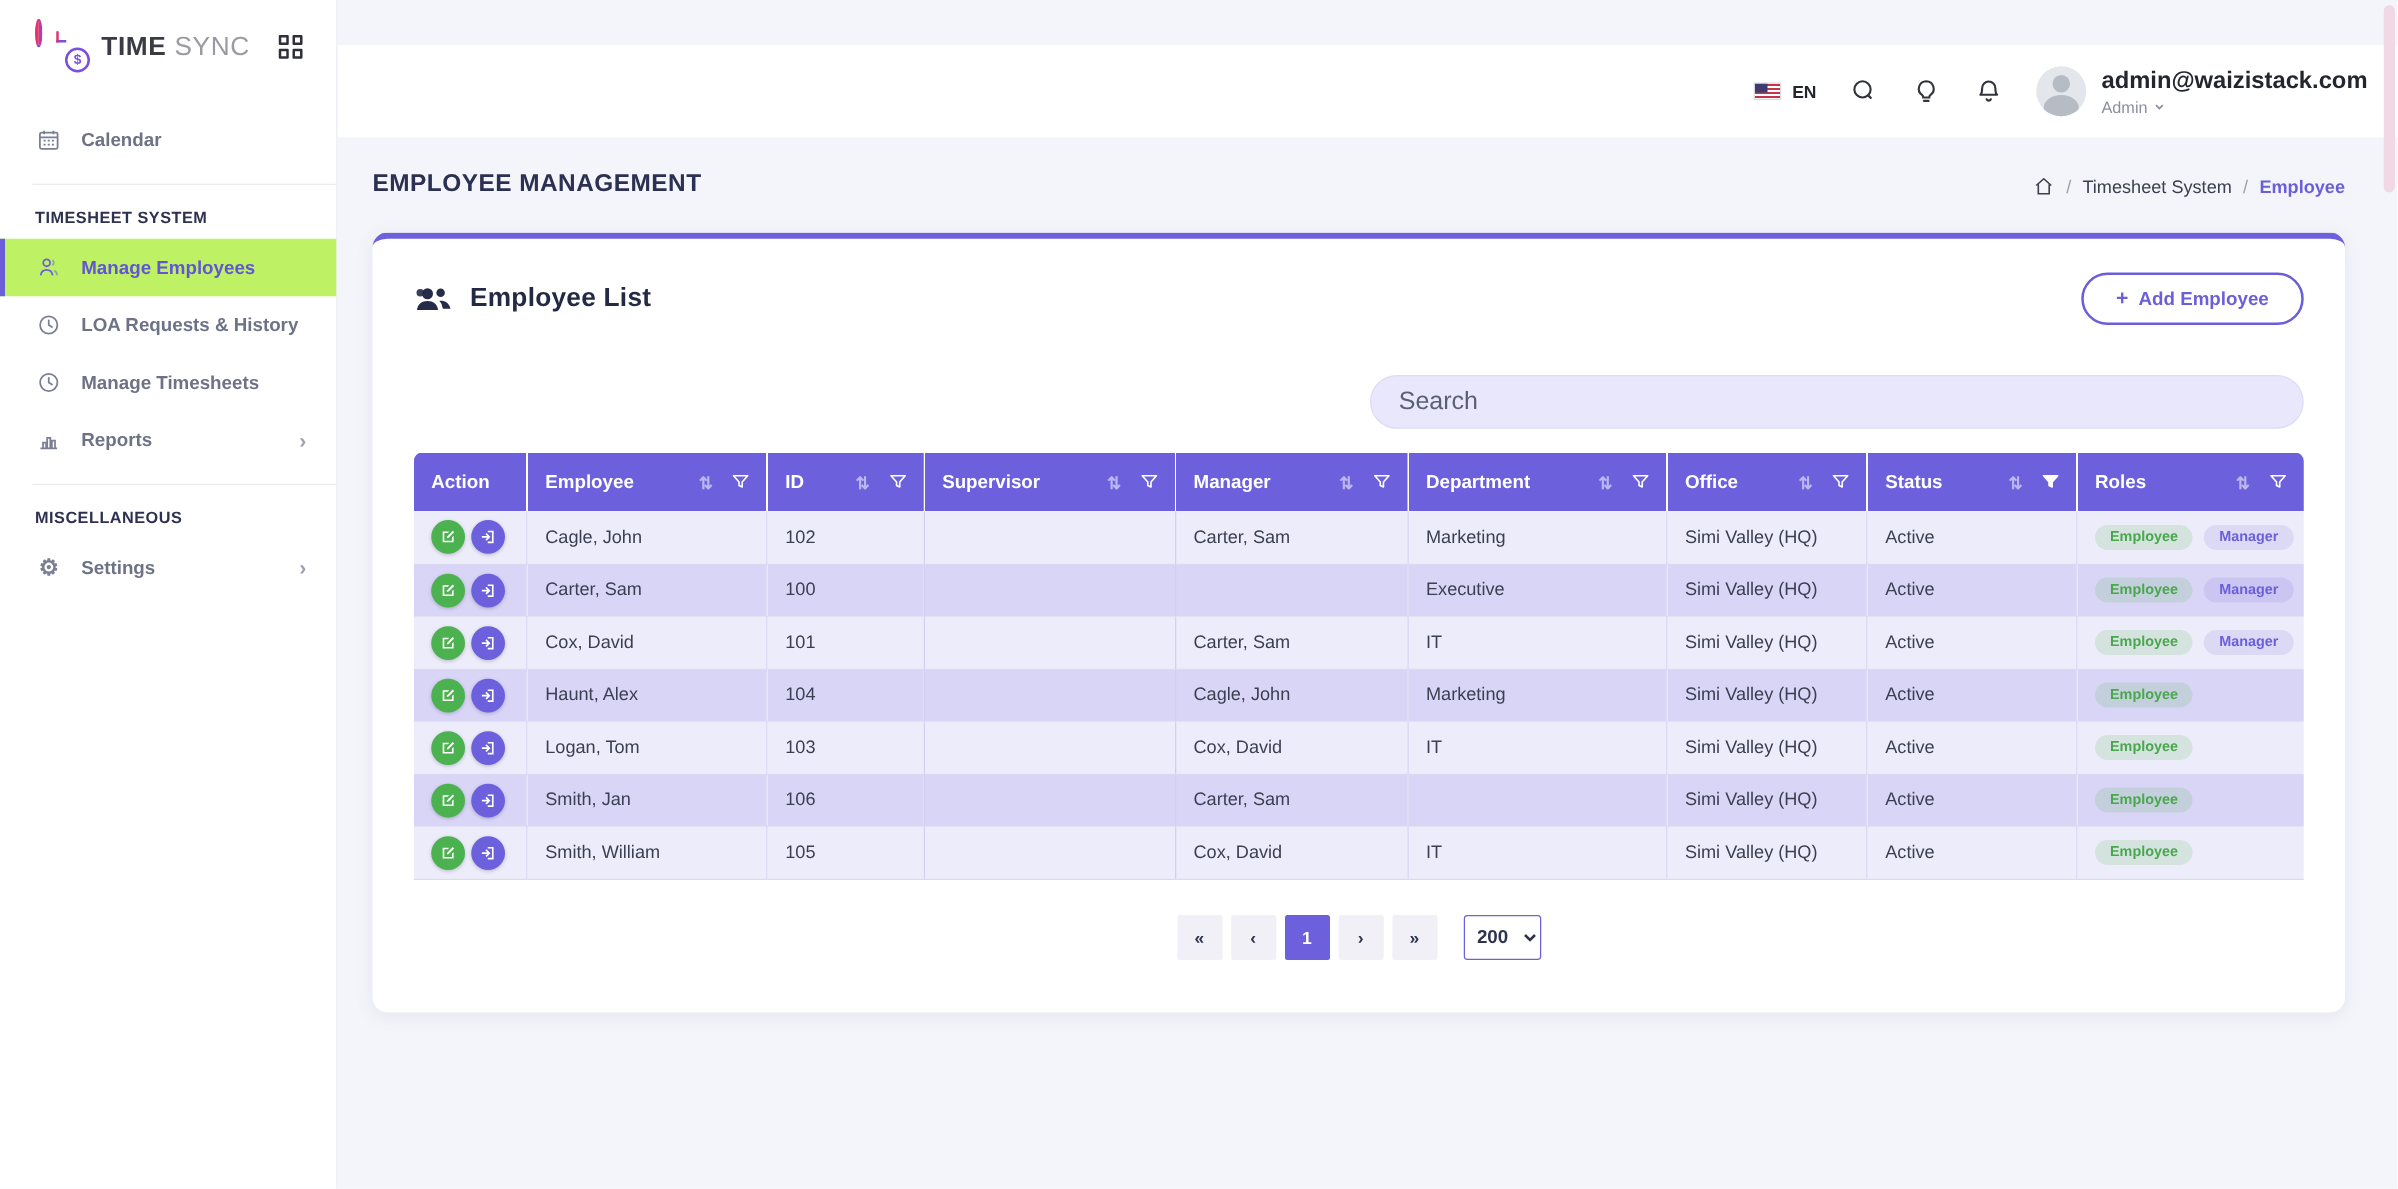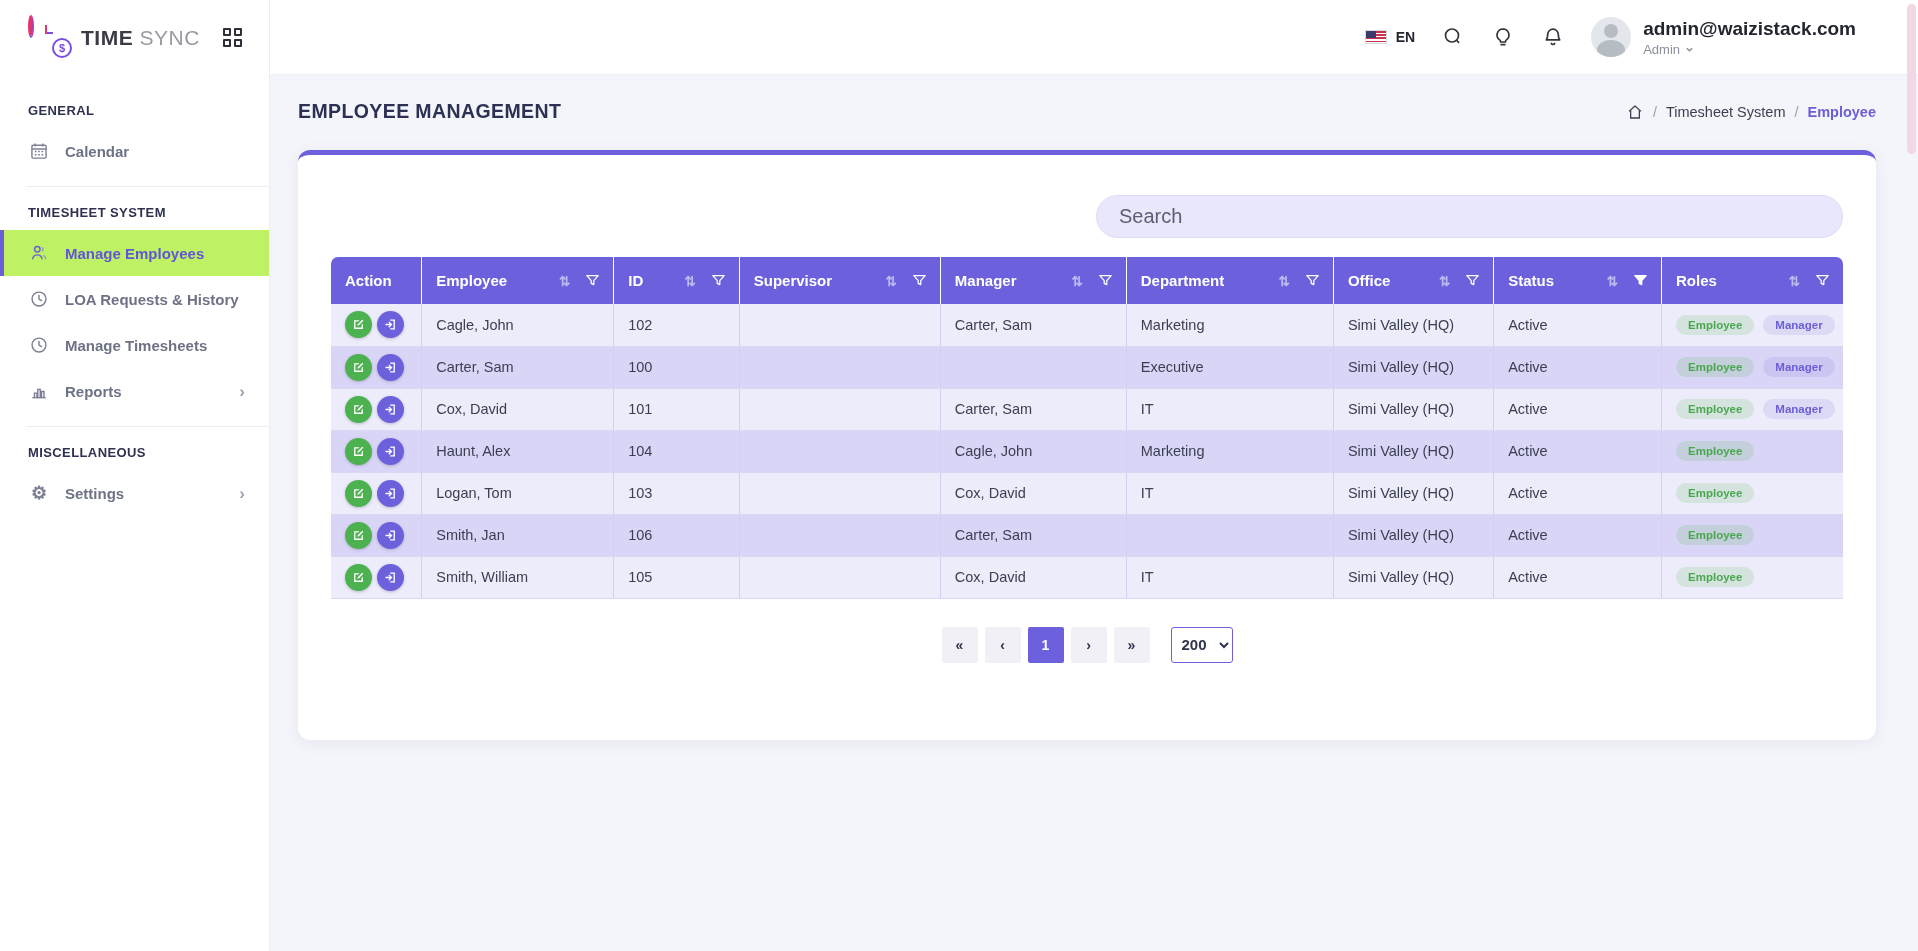--- a/index.html
+++ b/index.html
@@ -30,42 +30,42 @@
   .nav-item { display:flex; align-items:center; gap:15px; height:46px; padding:0 24px 0 28px; color:#6e7286; font-weight:600; font-size:15px; cursor:pointer; position:relative; }
   .nav-item .nicon { width:22px; height:22px; display:flex; align-items:center; justify-content:center; color:#7b7f93; flex:none; }
   .nav-item .nicon svg { width:20px; height:20px; }
   .nav-item.active { background:#bef264; color:#6256d4; border-left:4px solid #6a5fd9; padding-left:24px; }
   .nav-item.active .nicon { color:#6a5fd9; }
   .nav-item .chev { margin-left:auto; color:#9ea2b3; font-size:17px; line-height:1; }
   .nav-divider { height:1px; background:#ebebf2; margin:12px 0 4px 26px; }
   .uicon { font-size:18px; line-height:1; }
 
   
-  .topbar { height:75px; background:#fff; display:flex; align-items:center; justify-content:flex-end; gap:26px; padding-right:62px; border-bottom:1px solid #f0f1f6; }
+  .topbar { height:75px; background:#fff; display:flex; align-items:center; justify-content:flex-end; gap:26px; padding-right:24px; border-bottom:1px solid #f0f1f6;margin-top:36px; }
   .lang { display:flex; align-items:center; gap:9px; cursor:pointer; }
   .flag { width:22px; height:14px; background:repeating-linear-gradient(#c5344a 0 1.6px,#fff 1.6px 3.2px); position:relative; border:1px solid #d8dae0; }
   .flag:after { content:""; position:absolute; left:0; top:0; width:10px; height:7px; background:#3c3b6e; }
   .lang-label { font-weight:800; font-size:14px; color:#23262f; }
   .hicon { width:24px; height:24px; cursor:pointer; }
   .hicon svg { width:24px; height:24px; }
   .userbox { display:flex; align-items:center; gap:12px; cursor:pointer; }
   .avatar { width:40px; height:40px; border-radius:50%; background:#e3e6ea; position:relative; overflow:hidden; }
   .avatar:before { content:""; position:absolute; left:13px; top:7px; width:14px; height:14px; border-radius:50%; background:#b6bcc4; }
   .avatar:after { content:""; position:absolute; left:6px; top:23px; width:28px; height:20px; border-radius:50%; background:#b6bcc4; }
   .user-email { font-weight:800; font-size:19px; color:#23262f; }
   .user-role { font-size:13px; color:#8b8f9d; margin-top:2px; display:flex; align-items:center; gap:5px; }
   .caret { width:9px; height:9px; display:inline-block; }
 
   
   .scrollbar-track { position:absolute; right:2px; top:4px; width:9px; height:943px; }
   .scrollbar-thumb { width:9px; height:150px; border-radius:5px; background:#f0d9e4; }
 
   
   .content { flex:1; padding:0 42px 0 28px; }
-  .page-head { display:flex; align-items:center; justify-content:space-between; margin-top:25px; }
+  .page-head { display:flex; align-items:flex-end; justify-content:space-between; margin-top:25px; }
   .page-title { font-size:19.5px; font-weight:800; color:#2c3052; letter-spacing:.4px; }
   .breadcrumb { display:flex; align-items:center; gap:9px; font-size:14.5px; color:#3a3f51; }
   .breadcrumb .sep { color:#9aa0ae; }
   .breadcrumb .bc-active { color:#6a5fd9; font-weight:700; }
   .breadcrumb .hicon-sm svg { width:18px; height:18px; vertical-align:-3px; }
 
   
   .card { margin-top:27px; background:#fff; border-radius:12px; border-top:5px solid #6c60dd; box-shadow:0 3px 14px rgba(110,110,160,.10); padding:0 33px 42px; min-height:590px; }
   .card-head { display:flex; align-items:center; justify-content:space-between; padding-top:27px; }
   .card-title-wrap { display:flex; align-items:center; gap:13px; }
@@ -122,21 +122,20 @@
         <span class="logo-text"><b>TIME</b> <span>SYNC</span></span>
       </div>
       <span class="grid-icon">
           <i></i>
           <i></i>
           <i></i>
           <i></i>
         </span>
     </div>
     <nav class="nav">
-        <span class="nav-section-title">GENERAL</span>
         <div class="nav-item">
           <span class="nicon">
             <svg viewBox="0 0 24 24" fill="none" stroke="currentColor" stroke-width="1.7">
               <rect x="3.5" y="5" width="17" height="15.5" rx="1.5"></rect>
               <path d="M3.5 9.5h17M7.5 3v3.5M16.5 3v3.5M7 12.5h2M11 12.5h2M15 12.5h2M7 16.5h2M11 16.5h2M15 16.5h2"></path>
             </svg>
           </span>
           <span>Calendar</span>
         </div>
         <div class="nav-divider"></div>
@@ -242,20 +241,38 @@
               </svg>
           </span>
           <span class="sep">/</span>
           <span>Timesheet System</span>
           <span class="sep">/</span>
           <span class="bc-active">Employee</span>
         </div>
       </div>
 
       <section class="card">
+        <div class="card-head">
+          <div class="card-title-wrap">
+            <span class="users-group-icon">
+              <svg viewBox="0 0 32 26" fill="#252b48">
+                  <circle cx="11" cy="9" r="4.4"></circle>
+                  <path d="M2.5 22c.7-4.8 4-7.2 8.5-7.2s7.8 2.4 8.5 7.2z"></path>
+                  <circle cx="21.5" cy="8.2" r="3.4"></circle>
+                  <path d="M20.5 14.6c4.6-.4 7.9 1.7 8.9 6.4h-6.1a10.5 10.5 0 0 0-2.8-6.4z"></path>
+                  <circle cx="5.2" cy="8.2" r="3" opacity=".9"></circle>
+                </svg>
+            </span>
+            <h2 class="card-title">Employee List</h2>
+          </div>
+          <button class="add-btn">
+            <span class="plus">+</span>
+            <span>Add Employee</span>
+          </button>
+        </div>
 
         <div class="search-row">
           <input class="search-input" type="text" value="" placeholder="Search" style="">
         </div>
 
         <table>
           <colgroup>
               <col style="width: 6%;">
               <col style="width: 12.7%;">
               <col style="width: 8.3%;">

